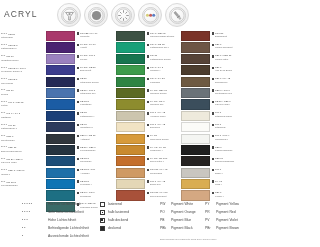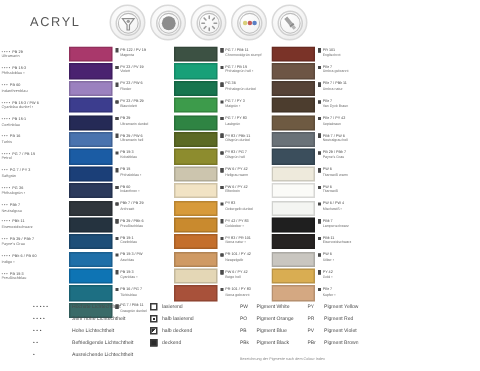--- a/index.html
+++ b/index.html
@@ -6,21 +6,21 @@
   body{
     width:247px;height:247px;overflow:hidden;
     background:#ffffff;
     font-family:"Liberation Sans",sans-serif;
     color:#3a3a3a;
     -webkit-font-smoothing:none;
   }
   #sheet{position:relative;width:247px;height:247px;}
 
   
-  #header{position:absolute;left:16px;top:0;width:247px;height:30px;text-align:right;}
+  #header{position:absolute;left:0;top:0;width:247px;height:30px;text-align:right;}
   #brand{
     position:absolute;left:4px;top:9px;
     font-size:8.5px;letter-spacing:1.1px;color:#555;
     font-family:"Liberation Sans",sans-serif;
   }
   #iconrow{position:absolute;left:57px;top:3px;display:flex;gap:3px;}
   .badge{
     width:24px;height:24px;border-radius:50%;
     border:1px solid #d9d9d9;
     background:radial-gradient(circle at 38% 32%,#ffffff 0%,#f4f4f4 58%,#e4e4e4 100%);

